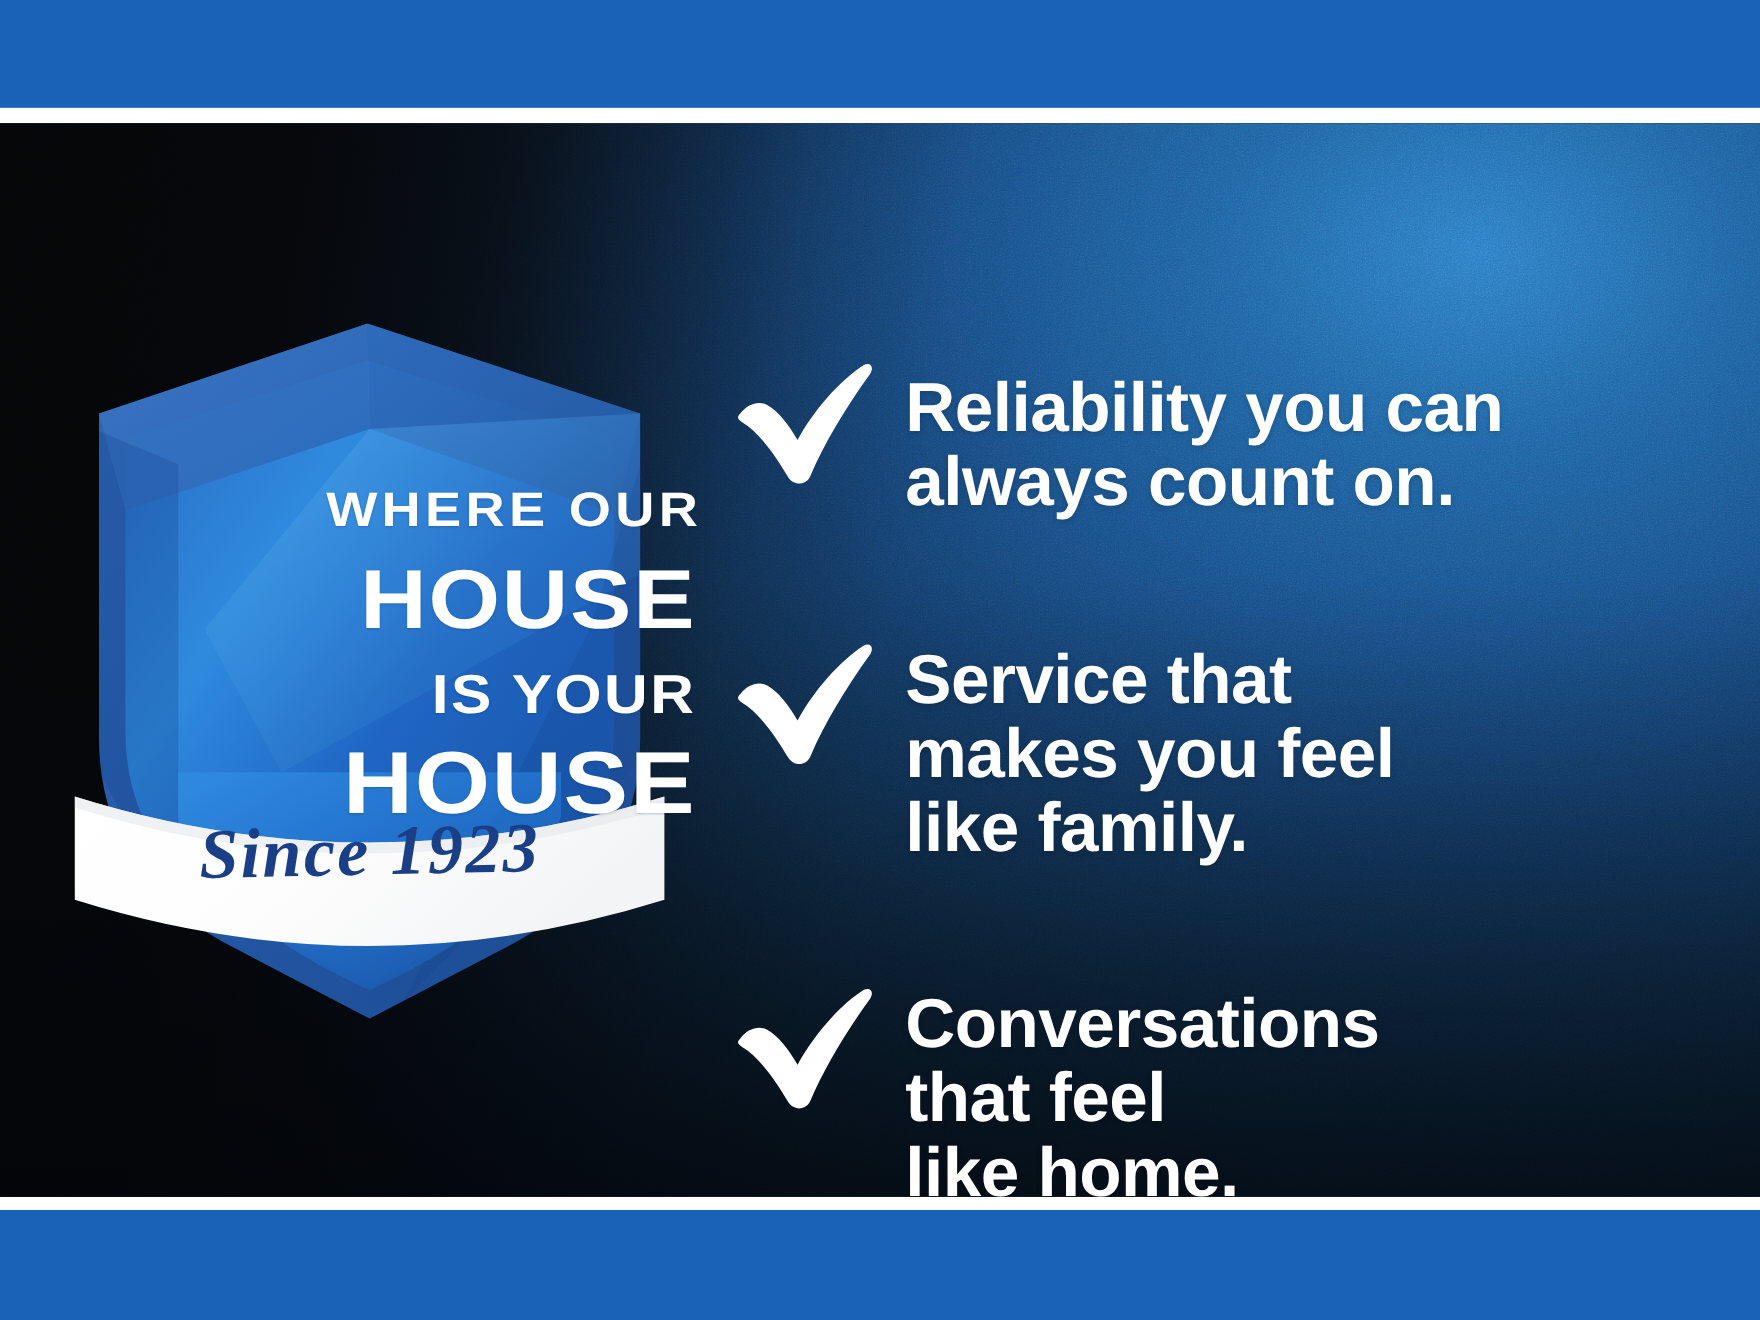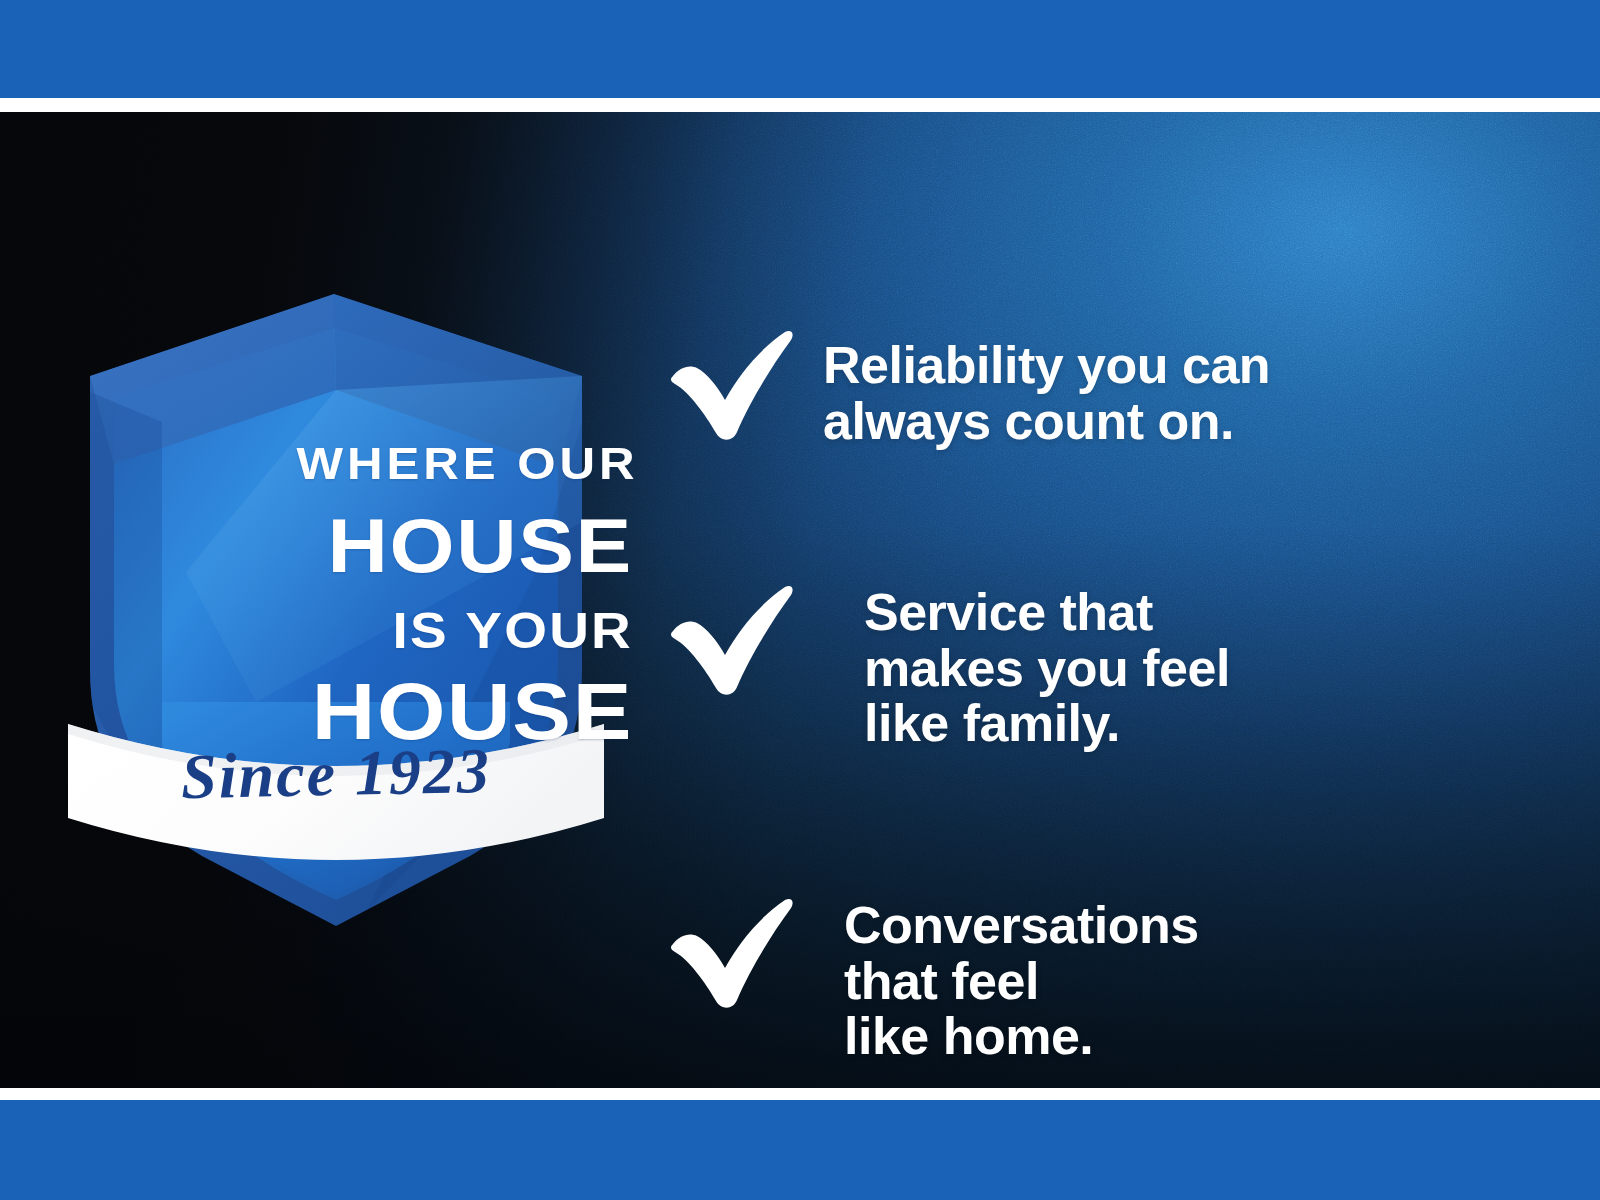--- a/index.html
+++ b/index.html
@@ -151,32 +151,32 @@
     width: 130px;
     height: 118px;
     margin-right: 28px;
   }
   .bullet .check svg { display: block; width: 100%; height: 100%; }
   .bullet .btext {
     flex: 1 1 auto;
     color: #ffffff;
     font-family: "Liberation Sans", sans-serif;
     font-weight: 700;
-    font-size: 52px;
+    font-size: 63px;
     line-height: 1.07;
     letter-spacing: -0.5px;
     white-space: pre-line;
     text-shadow: 0 2px 6px rgba(0,0,0,0.18);
   }
   #bullet-0 { top: 100px; }
-  #bullet-1 { top: 355px; gap: 41px; }
+  #bullet-1 { top: 355px; }
   #bullet-2 { top: 668px; }
   #bullet-0 .btext { padding-top: 14px; }
   #bullet-1 .btext { padding-top: 6px; }
-  #bullet-2 .btext { padding-top: 6px; margin-left: 21px; }
+  #bullet-2 .btext { padding-top: 6px; }
 </style>
 </head>
 <body>
 
 <div id="stage">
 
   <div class="brandbar top"></div>
 
   <div id="panel">
     <div class="bg-base"></div>

